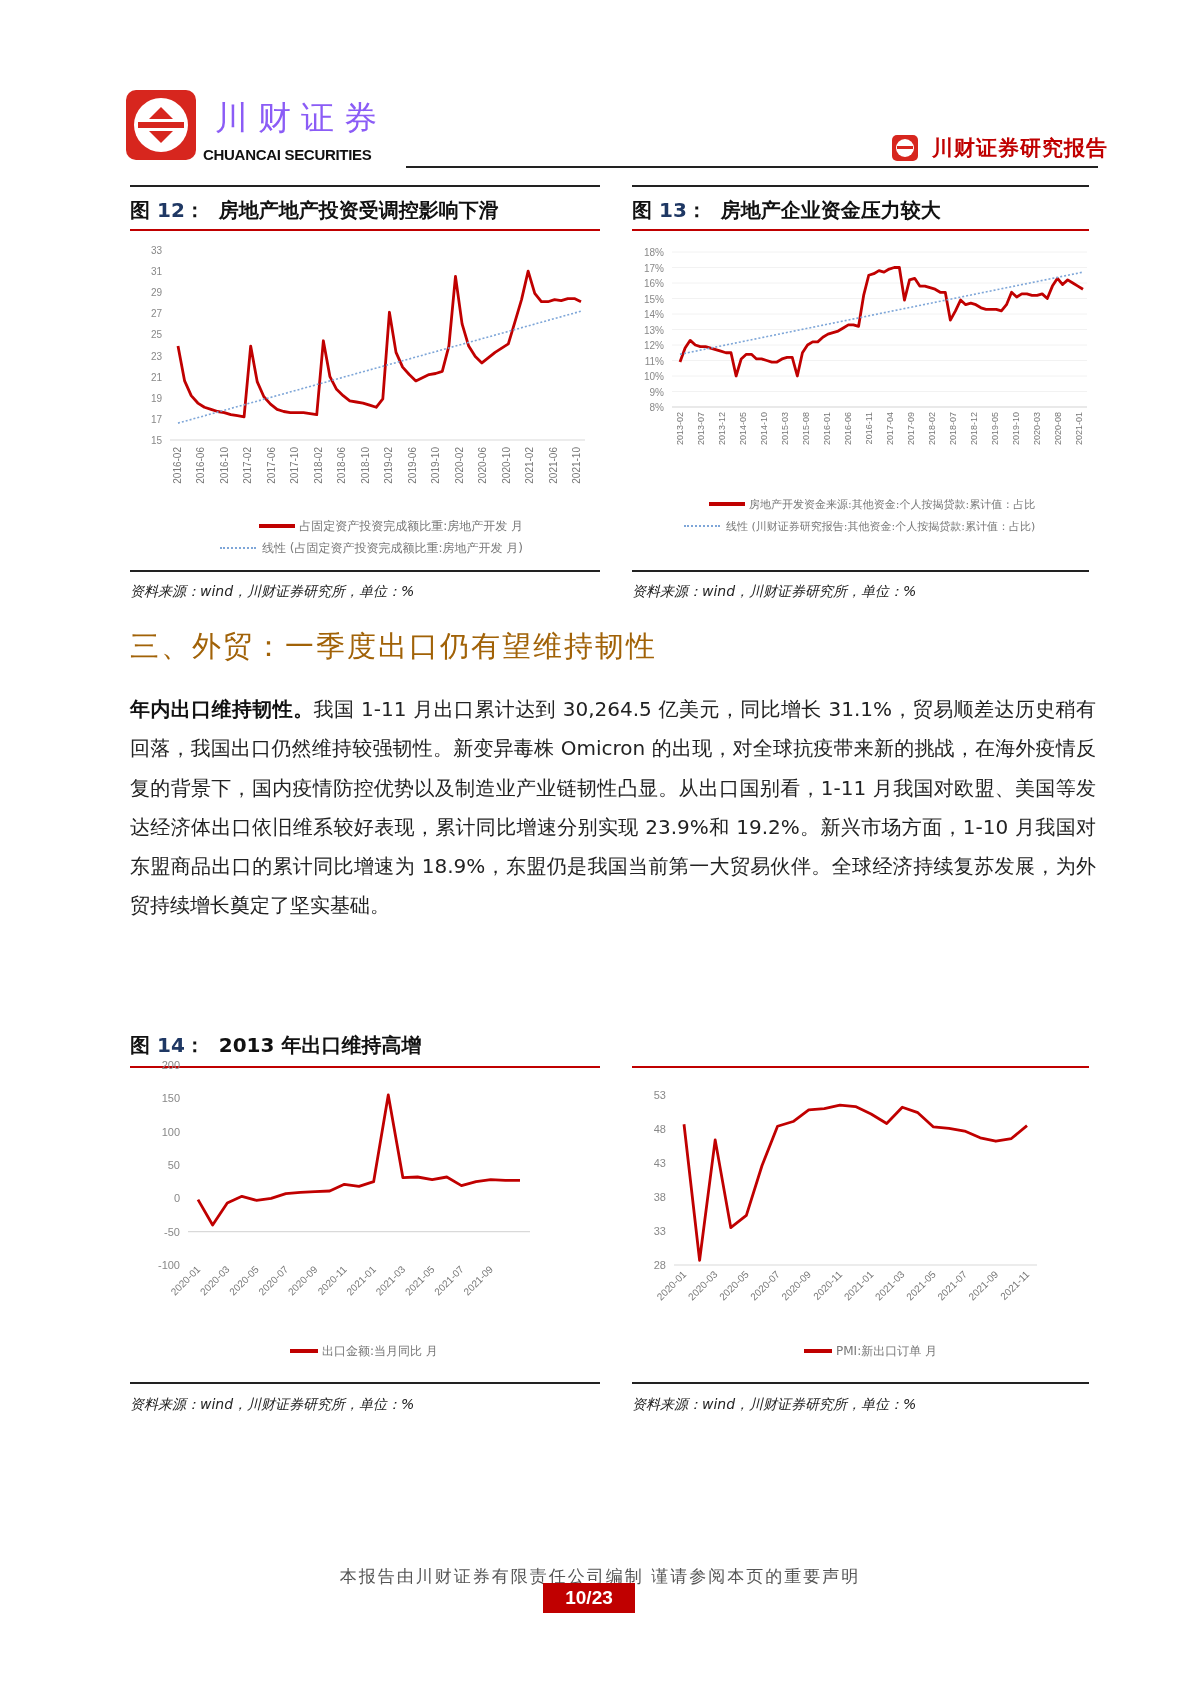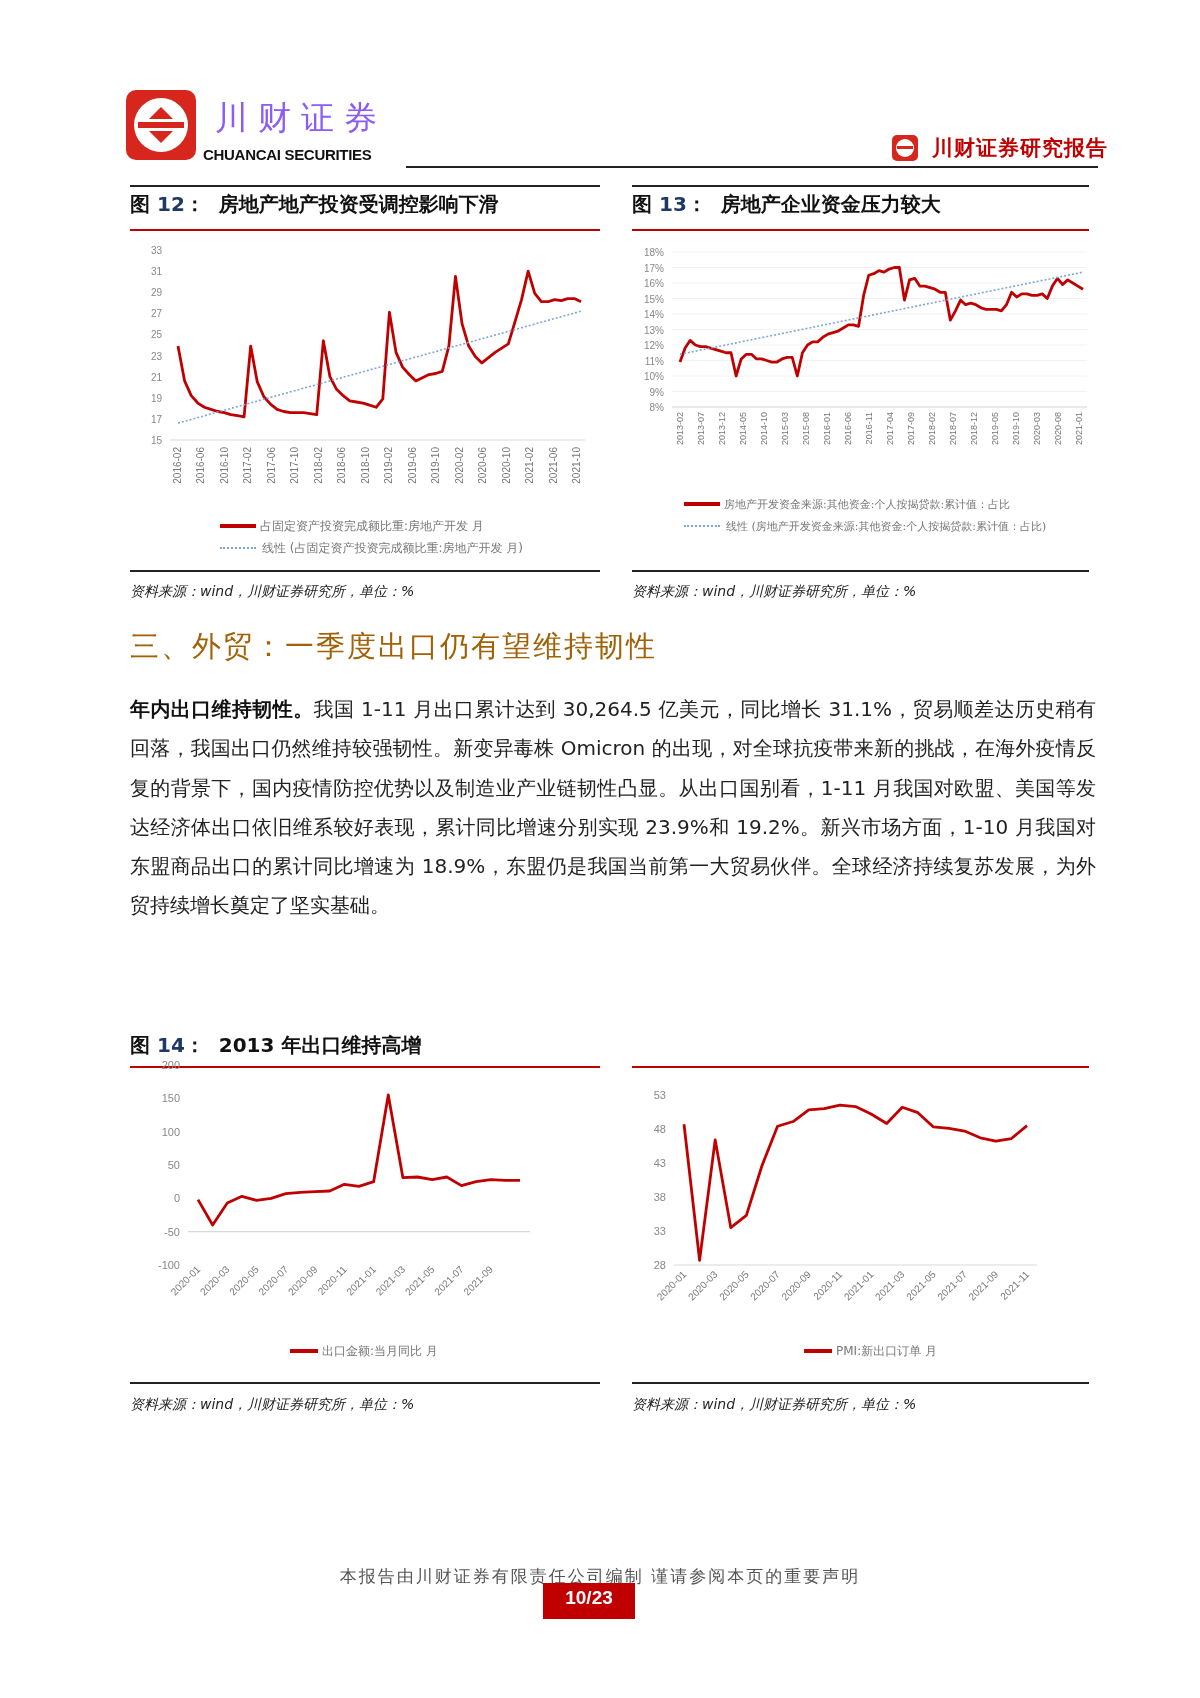--- a/index.html
+++ b/index.html
@@ -16,37 +16,37 @@
   .logo-en { position: absolute; left: 203px; top: 146px; font-size: 15px; font-weight: bold; color: #111; letter-spacing: -0.3px; font-family: "Liberation Sans", sans-serif; }
   .header-right { position: absolute; right: 92px; top: 134px; display: flex; align-items: center; gap: 14px; text-align: center; }
   .mini-logo { width: 26px; height: 26px; background: #d7261e; border-radius: 5px; position: relative; }
   .mini-logo .ring { position: absolute; left: 4px; top: 4px; width: 18px; height: 18px; border-radius: 50%; background: #fff; }
   .mini-logo .bar { position: absolute; left: 5px; top: 11px; width: 16px; height: 3px; background: #d7261e; }
   .header-title { font-size: 21px; font-weight: bold; color: #c00000; letter-spacing: 1px; }
   .header-rule { position: absolute; left: 406px; top: 166px; width: 692px; height: 2px; background: #222; }
 
   .fig { position: absolute; }
   .fig-top-rule { position: absolute; left: 0; top: 0; width: 100%; height: 2px; background: #222; }
-  .fig-title { position: absolute; left: 0; top: 6px; font-size: 20px; font-weight: bold; color: #111; white-space: nowrap; }
+  .fig-title { position: absolute; left: 0; top: 12px; font-size: 20px; font-weight: bold; color: #111; white-space: nowrap; }
   .fig-title .num { color: #1f3864; }
   .fig-title-rule { position: absolute; left: 0; top: 44px; width: 100%; height: 2px; background: #c00000; }
   .fig-bottom-rule { position: absolute; left: 0; width: 100%; height: 2px; background: #222; }
   .fig-source { position: absolute; left: 0; font-size: 14px; font-style: italic; color: #222; white-space: nowrap; }
   .chart-svg { position: absolute; left: 0; overflow: visible; }
   .legend { position: absolute; font-size: 12px; color: #777; white-space: nowrap; }
-  .legend-row { display: flex; align-items: center; height: 22px; }
+  .legend-row { display: flex; align-items: center; height: 22px; justify-content: flex-end; }
   .swatch-solid { display: inline-block; width: 36px; height: 4px; background: #c00000; margin-right: 4px; }
   .swatch-dotted { display: inline-block; width: 36px; height: 0; border-top: 2px dotted #7ea6d8; margin-right: 6px; }
 
   .section-title { position: absolute; left: 130px; top: 627px; font-size: 29px; font-weight: normal; color: #a16207; letter-spacing: 2px; white-space: nowrap; }
   .body-text { position: absolute; left: 130px; top: 690px; width: 966px; font-size: 20px; line-height: 39.3px; color: #222; text-align: justify; }
   .body-text .lead { font-weight: bold; color: #111; }
 
   .footer-note { position: absolute; left: 0; width: 1200px; top: 1565px; text-align: center; font-size: 17px; color: #555; letter-spacing: 2px; }
-  .page-badge { position: absolute; left: 543px; top: 1583px; width: 92px; height: 36px; background: #c00000; color: #fff; font-weight: bold; font-size: 19px; text-align: center; line-height: 30px; font-family: "Liberation Sans", sans-serif; }
+  .page-badge { position: absolute; left: 543px; top: 1583px; width: 92px; height: 30px; background: #c00000; color: #fff; font-weight: bold; font-size: 19px; text-align: center; line-height: 30px; font-family: "Liberation Sans", sans-serif; }
 </style>
 </head>
 <body>
 
 <div class="header">
   <div class="logo-box">
     <div class="ring"></div>
       <div class="bar"></div>
       <div class="tri-up"></div>
       <div class="tri-down"></div>
@@ -173,21 +173,21 @@
       <polyline points="48,122.05 53.10126582278481,108.1 58.20253164556962,100.35 63.30379746835443,105 68.40506329113924,106.55 73.50632911392405,106.55 78.60759493670886,108.1 83.70886075949366,109.65 88.81012658227849,111.2 93.91139240506328,112.75 99.0126582278481,112.75 104.1139240506329,136 109.21518987341773,118.95000000000002 114.31645569620252,114.3 119.41772151898734,114.3 124.51898734177216,118.95000000000002 129.62025316455697,118.95000000000002 134.72151898734177,120.5 139.82278481012656,122.05 144.9240506329114,122.05 150.0253164556962,118.95000000000002 155.126582278481,117.4 160.2278481012658,117.4 165.32911392405063,136 170.43037974683546,112.75 175.53164556962025,105 180.63291139240505,101.9 185.73417721518987,101.9 190.83544303797467,97.25 195.9367088607595,94.15 201.03797468354432,92.59999999999998 206.13924050632912,91.05 211.2405063291139,87.95 216.34177215189874,84.85 221.44303797468356,84.85 226.54430379746833,86.40000000000002 231.64556962025316,55.400000000000006 236.74683544303798,35.25 241.84810126582278,33.69999999999999 246.9493670886076,30.599999999999994 252.05063291139243,32.150000000000006 257.1518987341772,29.05000000000001 262.253164556962,27.5 267.3544303797469,27.5 272.4556962025316,60.05 277.55696202531647,39.900000000000006 282.65822784810126,38.349999999999994 287.75949367088606,46.099999999999994 292.8607594936709,46.099999999999994 297.96202531645565,47.65000000000002 303.0632911392405,49.2 308.1645569620253,52.3 313.2658227848101,52.3 318.36708860759495,80.2 323.46835443037975,70.90000000000002 328.5696202531646,60.05 333.67088607594934,64.70000000000002 338.77215189873414,63.150000000000006 343.873417721519,64.70000000000002 348.9746835443038,67.8 354.07594936708864,69.34999999999998 359.17721518987344,69.34999999999998 364.27848101265823,69.34999999999998 369.37974683544303,70.90000000000002 374.4810126582278,64.70000000000002 379.5822784810127,52.3 384.6835443037975,56.95 389.7848101265823,53.84999999999998 394.8860759493671,53.84999999999998 399.9873417721519,55.400000000000006 405.08860759493666,55.400000000000006 410.1898734177215,53.84999999999998 415.2911392405063,58.5 420.39240506329116,46.099999999999994 425.49367088607596,38.349999999999994 430.59493670886076,44.55 435.69620253164555,39.900000000000006 440.79746835443035,43 445.8987341772152,46.099999999999994 451,49.2" fill="none" stroke="#c00000" stroke-width="2.8" stroke-dasharray="none" stroke-linejoin="round"></polyline>
       <polyline points="48,114.3 451,32.150000000000006" fill="none" stroke="#7ea6d8" stroke-width="1.6" stroke-dasharray="2,2" stroke-linejoin="round"></polyline>
     </svg>
   <div class="legend" style="left:52px; top:308px; font-size:11px;">
     <div class="legend-row">
         <span class="swatch-solid"></span>
         <span>房地产开发资金来源:其他资金:个人按揭贷款:累计值：占比</span>
       </div>
     <div class="legend-row">
         <span class="swatch-dotted"></span>
-        <span>线性 (房地产开发资金来源:其他资金:个人按揭贷款:累计值：占比)</span>
+        <span>线性 (川财证券研究报告:其他资金:个人按揭贷款:累计值：占比)</span>
       </div>
   </div>
   <div class="fig-bottom-rule" style="top:385px;"></div>
   <div class="fig-source" style="top:398px;">资料来源：wind，川财证券研究所，单位：%</div>
 </div>
 
 <div class="section-title">三、外贸：一季度出口仍有望维持韧性</div>
 <div class="body-text">
   <span class="lead">年内出口维持韧性。</span><span>我国 1-11 月出口累计达到 30,264.5 亿美元，同比增长 31.1%，贸易顺差达历史稍有回落，我国出口仍然维持较强韧性。新变异毒株 Omicron 的出现，对全球抗疫带来新的挑战，在海外疫情反复的背景下，国内疫情防控优势以及制造业产业链韧性凸显。从出口国别看，1-11 月我国对欧盟、美国等发达经济体出口依旧维系较好表现，累计同比增速分别实现 23.9%和 19.2%。新兴市场方面，1-10 月我国对东盟商品出口的累计同比增速为 18.9%，东盟仍是我国当前第一大贸易伙伴。全球经济持续复苏发展，为外贸持续增长奠定了坚实基础。</span>
 </div>

